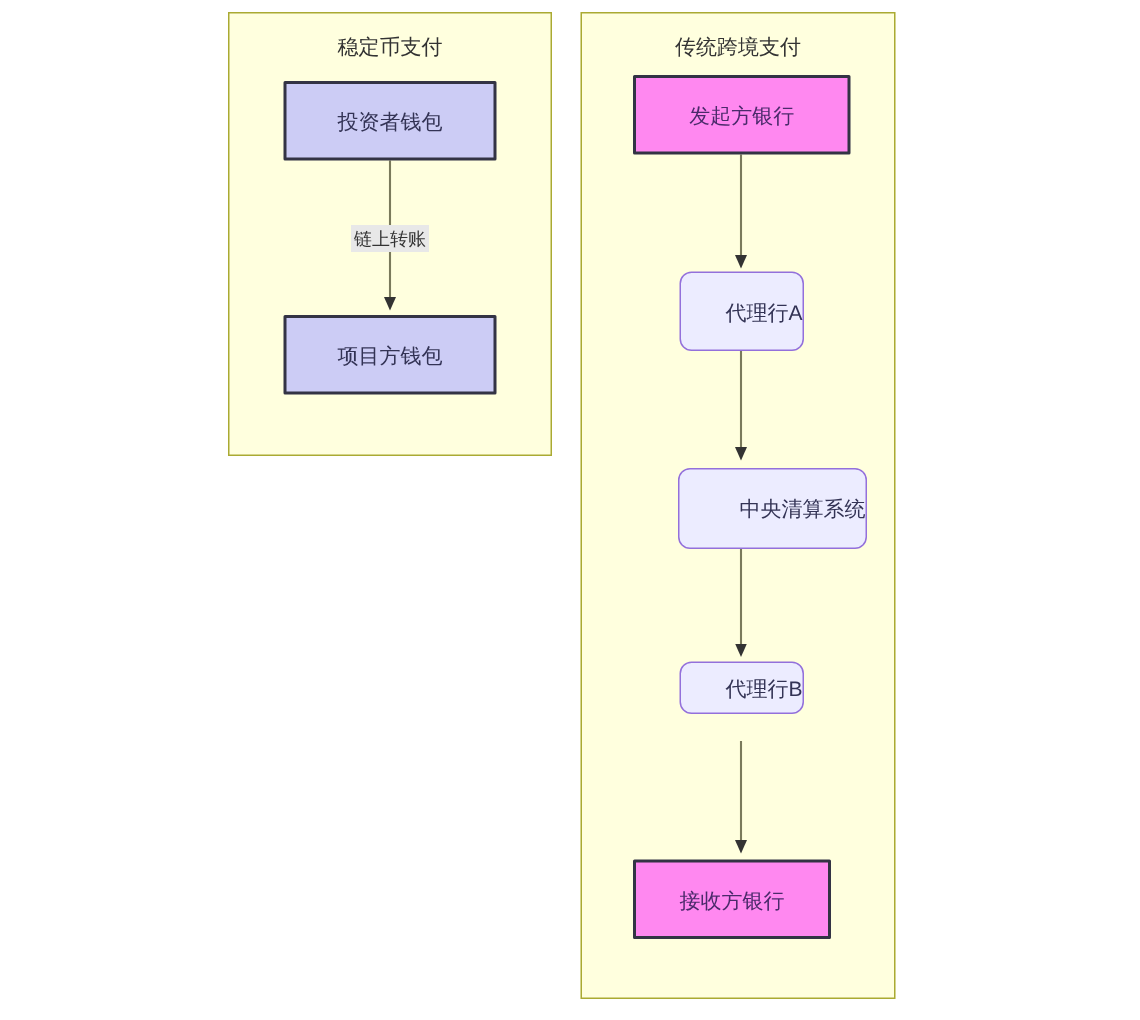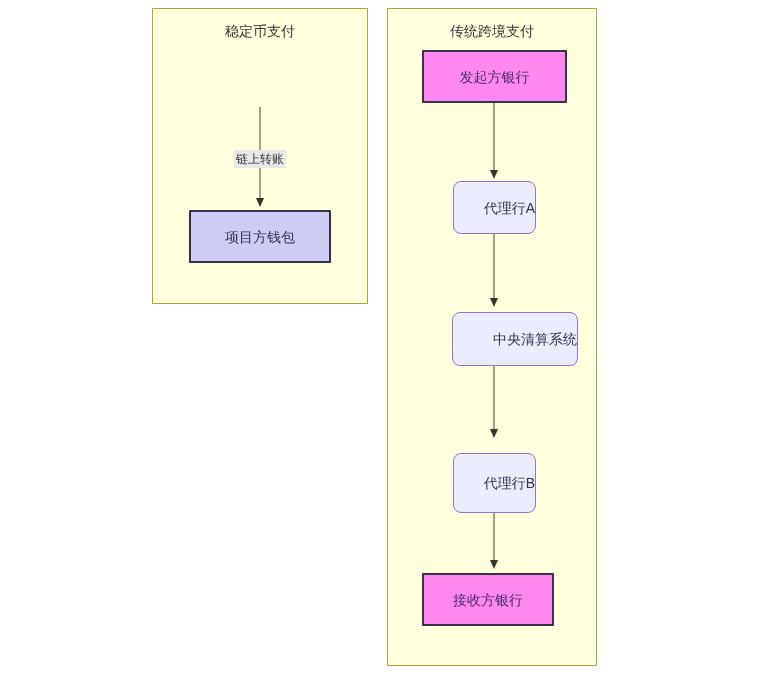--- a/index.html
+++ b/index.html
@@ -106,40 +106,43 @@
 
     <line x1="494" y1="103" x2="494" y2="177" stroke="#7a7a5c" stroke-width="1.4" marker-end="url(#arrow)"></line>
 
     <line x1="494" y1="234" x2="494" y2="305" stroke="#7a7a5c" stroke-width="1.4" marker-end="url(#arrow)"></line>
 
     <line x1="494" y1="366" x2="494" y2="436" stroke="#7a7a5c" stroke-width="1.4" marker-end="url(#arrow)"></line>
 
     <line x1="494" y1="494" x2="494" y2="567" stroke="#7a7a5c" stroke-width="1.4" marker-end="url(#arrow)"></line>
   </svg>
 
+  <div class="node node-rect fill-lavender" style="left:189px; top:54px; width:142px; height:53px;">
+    <span>投资者钱包</span>
+  </div>
 
   <div class="edge-label" style="left:260px; top:159px;">链上转账</div>
 
   <div class="node node-rect fill-magenta" style="left:422px; top:50px; width:145px; height:53px;">
     <span>发起方银行</span>
   </div>
 
   <div class="node node-rect fill-lavender" style="left:189px; top:210px; width:142px; height:53px;">
     <span>项目方钱包</span>
   </div>
 
   <div class="node node-round fill-lightlav" style="left:453px; top:181px; width:83px; height:53px;">
     <span>代理行A</span>
   </div>
 
   <div class="node node-round fill-lightlav" style="left:452px; top:312px; width:126px; height:54px;">
     <span>中央清算系统</span>
   </div>
 
-  <div class="node node-round fill-lightlav" style="left:453px; top:441px; width:83px; height:60px;margin-top:12px;">
+  <div class="node node-round fill-lightlav" style="left:453px; top:441px; width:83px; height:35px;">
     <span>代理行B</span>
   </div>
 
   <div class="node node-rect fill-magenta" style="left:422px; top:573px; width:132px; height:53px;">
     <span>接收方银行</span>
   </div>
 
 </div>
 
 </body></html>

